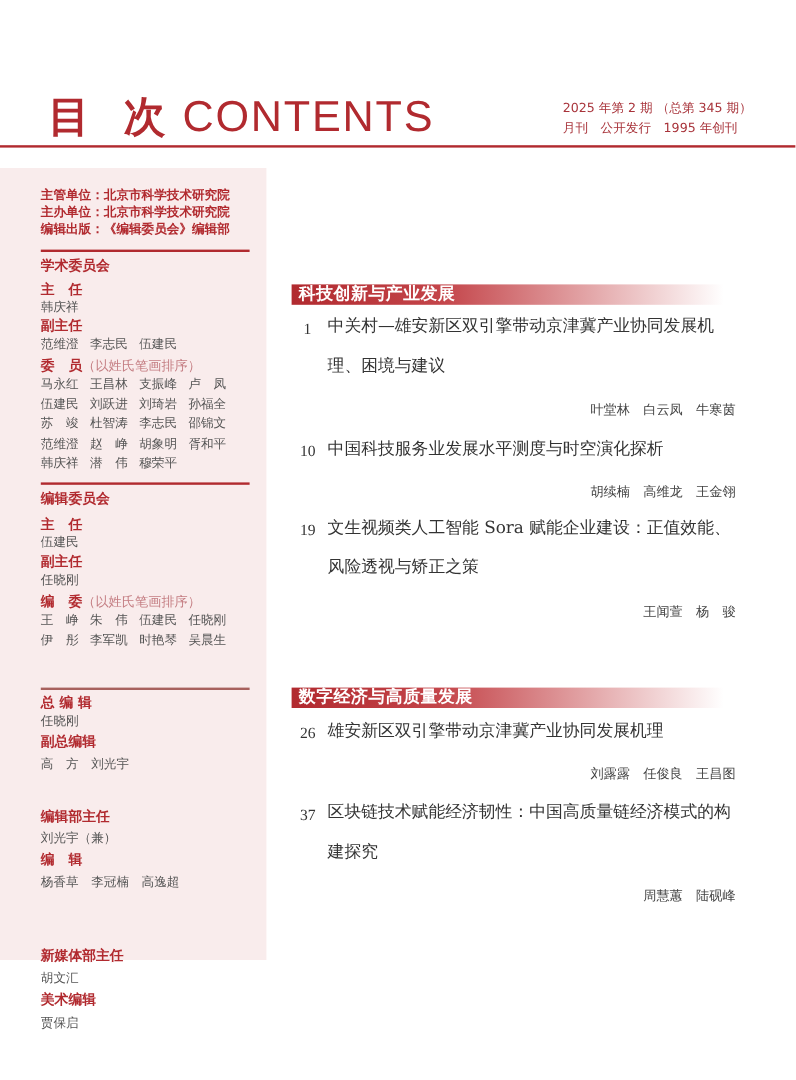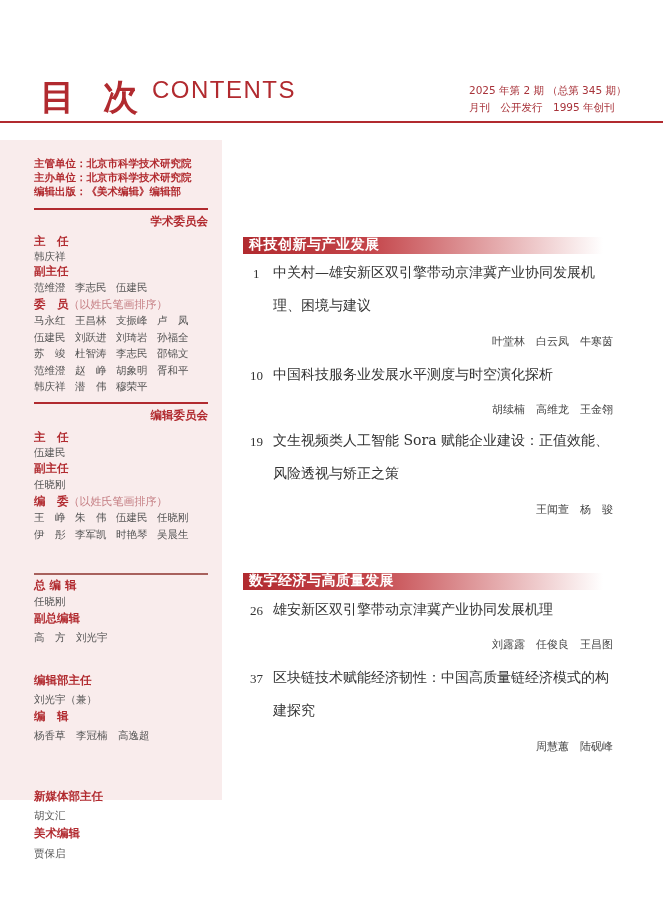--- a/index.html
+++ b/index.html
@@ -3,31 +3,31 @@
 <meta charset="utf-8">
 <style>
   * { margin: 0; padding: 0; box-sizing: border-box; }
   html, body { width: 663px; height: 900px; background: #ffffff; overflow: hidden; }
   body { position: relative; font-family: "DejaVu Serif", "Liberation Serif", serif; color: #333; }
 
   .header { position: absolute; left: 0; top: 0; width: 577px; height: 125px; }
   .title-cn { position: absolute; left: 40px; top: 74px; font-family: "DejaVu Sans", sans-serif; font-weight: bold; font-size: 35px; color: #b12a2f; letter-spacing: 0; }
   .title-cn span { display: inline-block; }
   .title-cn .c2 { margin-left: 28px; }
-  .title-en { position: absolute; left: 152px; top: 76px; font-family: "Liberation Sans", sans-serif; font-size: 24px; color: #b12a2f; letter-spacing: 1.5px; font-weight: normal; }
+  .title-en { position: absolute; left: 152px; top: 76px; font-family: "Liberation Sans", sans-serif; font-size: 36px; color: #b12a2f; letter-spacing: 1.5px; font-weight: normal; }
   .issue { position: absolute; left: 469px; top: 82px; font-family: "DejaVu Sans", sans-serif; font-size: 10.5px; color: #a8333a; line-height: 17px; white-space: nowrap; }
   .header-rule { position: absolute; left: 0; top: 121px; width: 663px; height: 2px; background: #b12a2f; }
 
   .sidebar { position: absolute; left: 0; top: 140px; width: 222px; height: 660px; background: #f9ecec; }
   .sb-inner { position: absolute; left: 34px; top: 0; width: 174px; font-family: "DejaVu Sans", sans-serif; }
   .org { font-size: 10.5px; color: #b12a2f; line-height: 14px; font-weight: bold; white-space: nowrap; }
   .org-wrap { position: absolute; left: 0; top: 16px; }
   .rule-red { position: absolute; left: 0; width: 174px; height: 1.5px; background: #b12a2f; }
   .rule-brown { position: absolute; left: 0; width: 174px; height: 2px; background: #a8615d; }
-  .committee { position: absolute; left: 0; width: 174px; text-align: right; font-size: 11.5px; font-weight: bold; color: #b12a2f; }
+  .committee { position: absolute; left: 0; width: 174px; text-align: left; font-size: 11.5px; font-weight: bold; color: #b12a2f; }
   .role { position: absolute; left: 0; font-size: 11.5px; font-weight: bold; color: #b12a2f; white-space: nowrap; }
   .role .note { font-weight: normal; color: #c47d82; font-size: 11px; }
   .names { position: absolute; left: 0; font-family: Liberation Serif, serif; font-size: 10.5px; color: #555; line-height: 16.5px; white-space: nowrap; }
   .names .row { display: flex; }
   .names .cell { width: 41px; }
 
   .main { position: absolute; left: 243px; top: 0; width: 420px; }
   .section-bar { position: absolute; left: 0; width: 360px; height: 17px; background: linear-gradient(to right, #b12a2f 0%, #c4454a 35%, #e4a9ab 70%, rgba(255,255,255,0) 100%); }
   .section-bar span { position: absolute; left: 6px; top: -1px; font-family: "DejaVu Sans", sans-serif; font-weight: bold; font-size: 14px; color: #ffffff; letter-spacing: 0.5px; }
   .article { position: absolute; left: 0; width: 370px; }
@@ -49,21 +49,21 @@
     <div>月刊　公开发行　1995 年创刊</div>
   </div>
   <div class="header-rule"></div>
 </div>
 
 <div class="sidebar">
   <div class="sb-inner">
     <div class="org-wrap">
       <div class="org">主管单位：北京市科学技术研究院</div>
       <div class="org">主办单位：北京市科学技术研究院</div>
-      <div class="org">编辑出版：《美术编辑》编辑部</div>
+      <div class="org">编辑出版：《编辑委员会》编辑部</div>
     </div>
 
     <div class="rule-red" style="top:68px"></div>
     <div class="committee" style="top:74px">学术委员会</div>
 
     <div class="role" style="top:94px">主　任</div>
     <div class="names" style="top:109px">
       <div>韩庆祥</div>
     </div>
 

